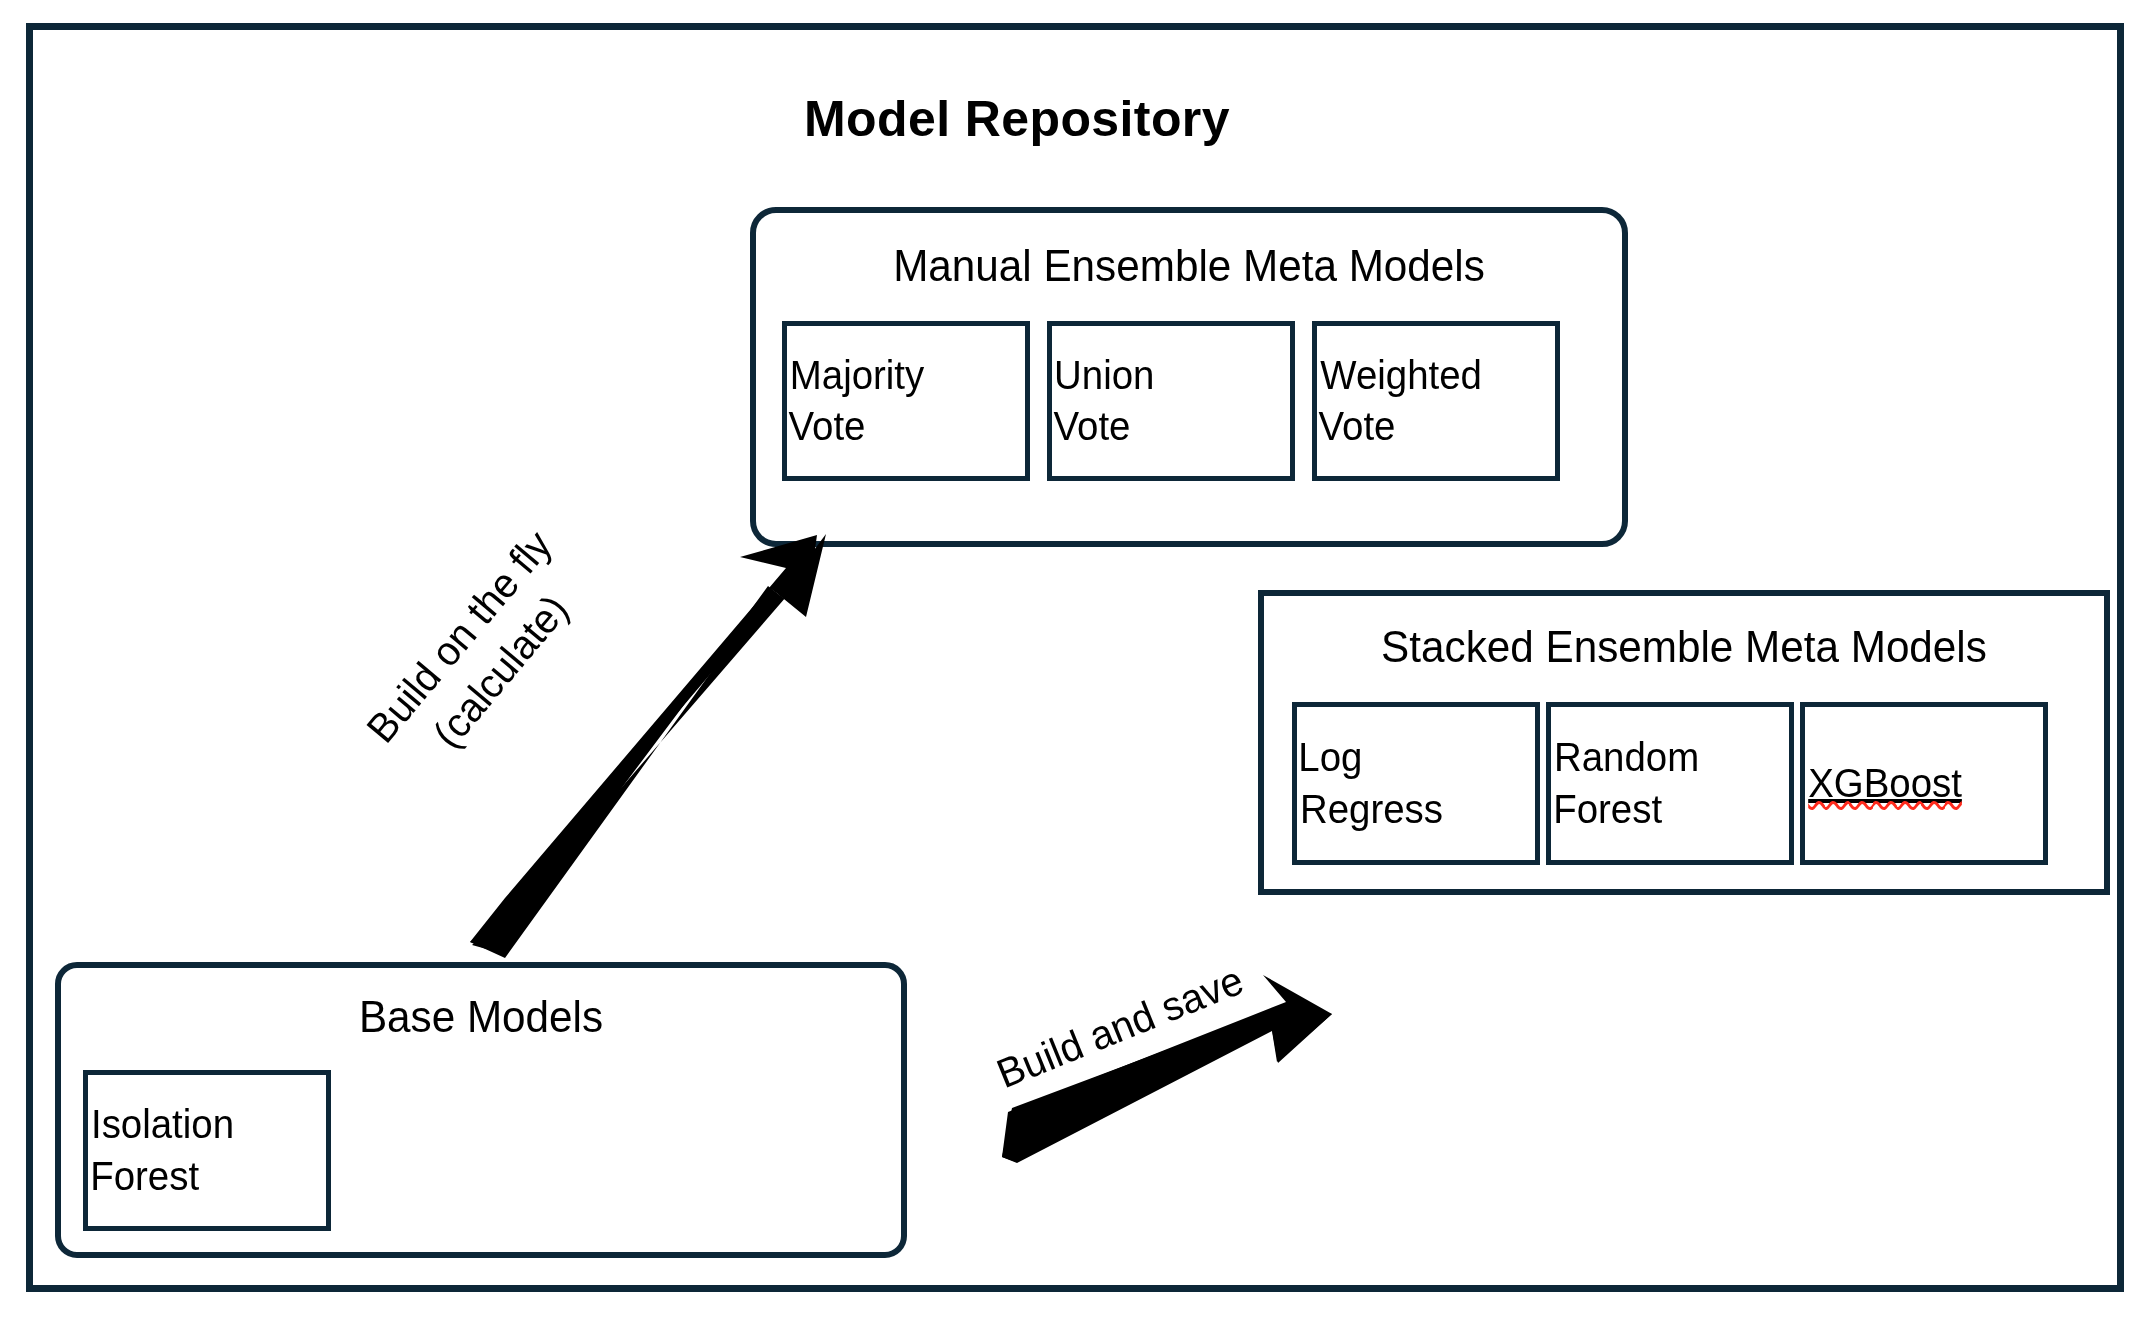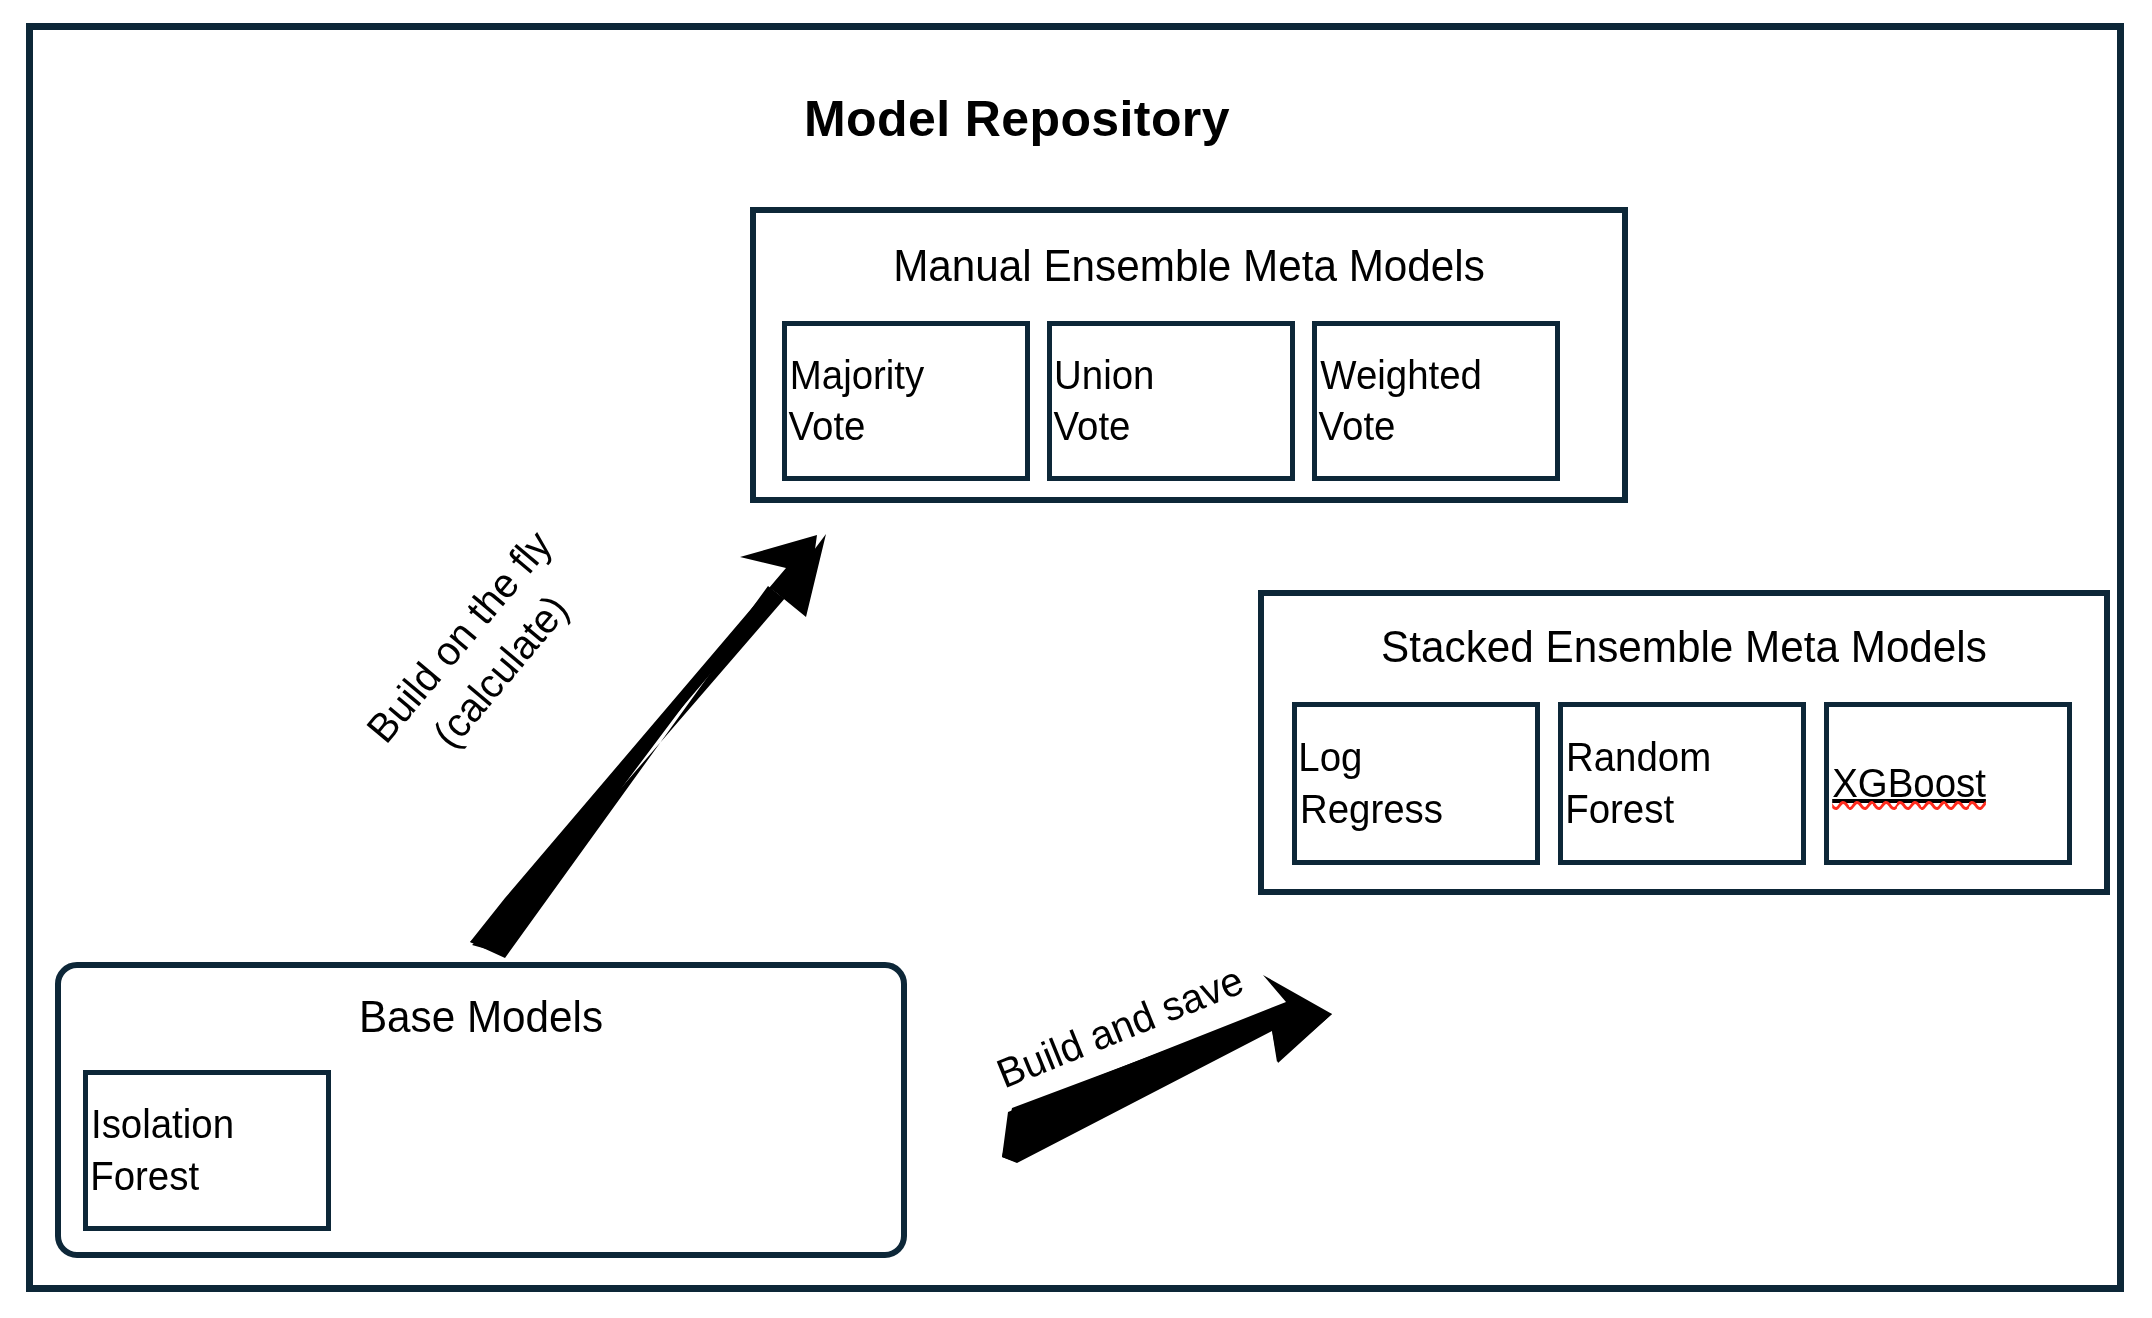--- a/index.html
+++ b/index.html
@@ -89,21 +89,22 @@
     text-decoration-color: #ff2b1d;
     text-decoration-thickness: 3px;
     text-underline-offset: 4px;
   }
 
   
   #manual-box {
     left: 750px;
     top: 207px;
     width: 878px;
-    height: 296px;
+    height: 340px;
+    border-radius: 26px;
   }
   #manual-box .group-title { top: 28px; }
   #manual-box .sub-row {
     left: 26px;
     top: 108px;
     gap: 17px;
   }
   #manual-box .sub-box { width: 248px; height: 160px; }
 
   
@@ -111,21 +112,21 @@
     left: 1258px;
     top: 590px;
     width: 852px;
     height: 305px;
     padding-left: 42px;
   }
   #stacked-box .group-title { top: 26px; }
   #stacked-box .sub-row {
     left: 28px;
     top: 106px;
-    gap: 18px;
+    gap: 6px;
   }
   #stacked-box .sub-box { width: 248px; height: 163px; }
 
   
   #base-box {
     left: 55px;
     top: 962px;
     width: 852px;
     height: 296px;
   }

